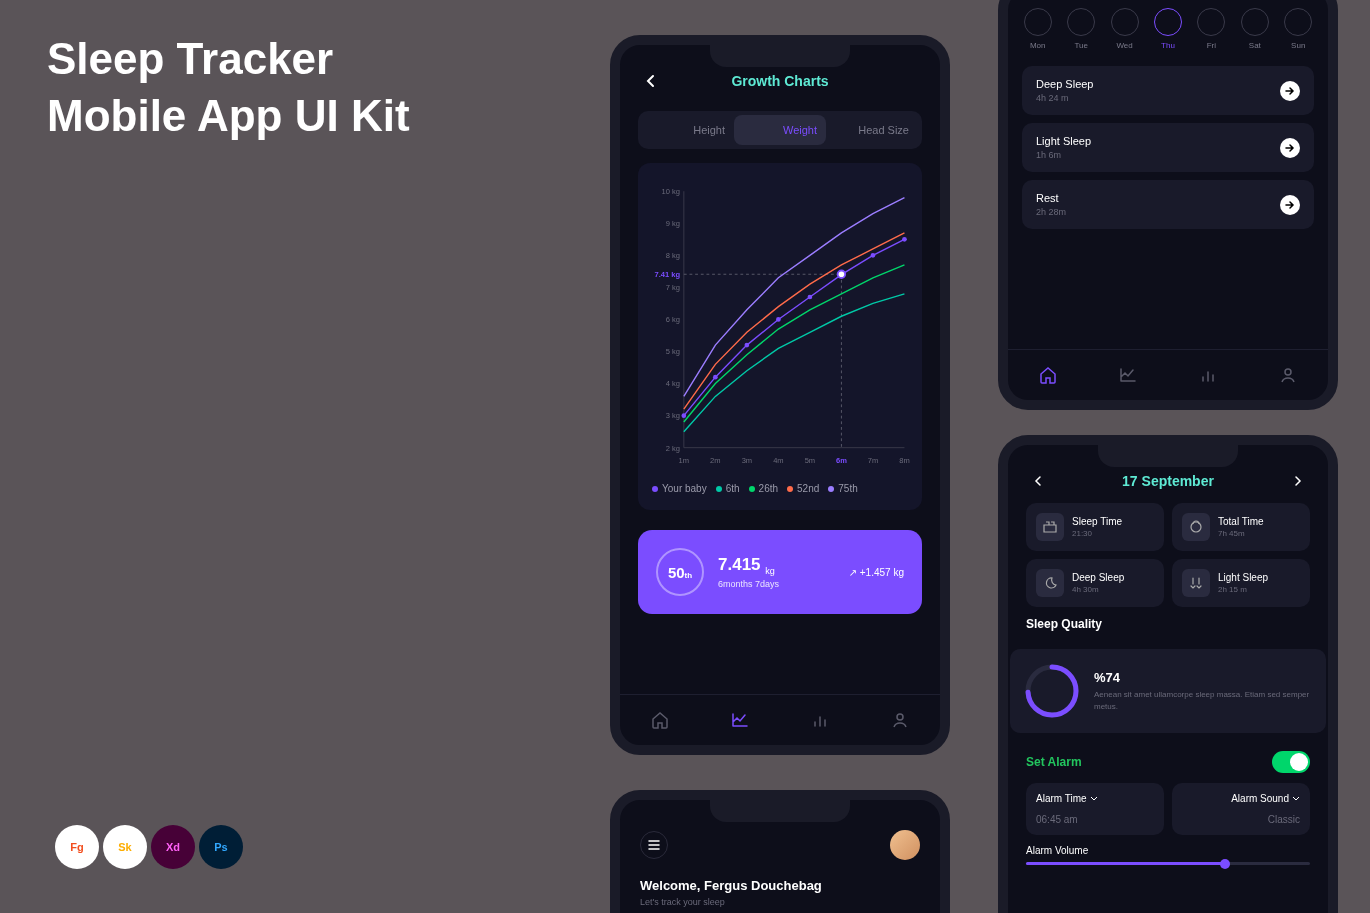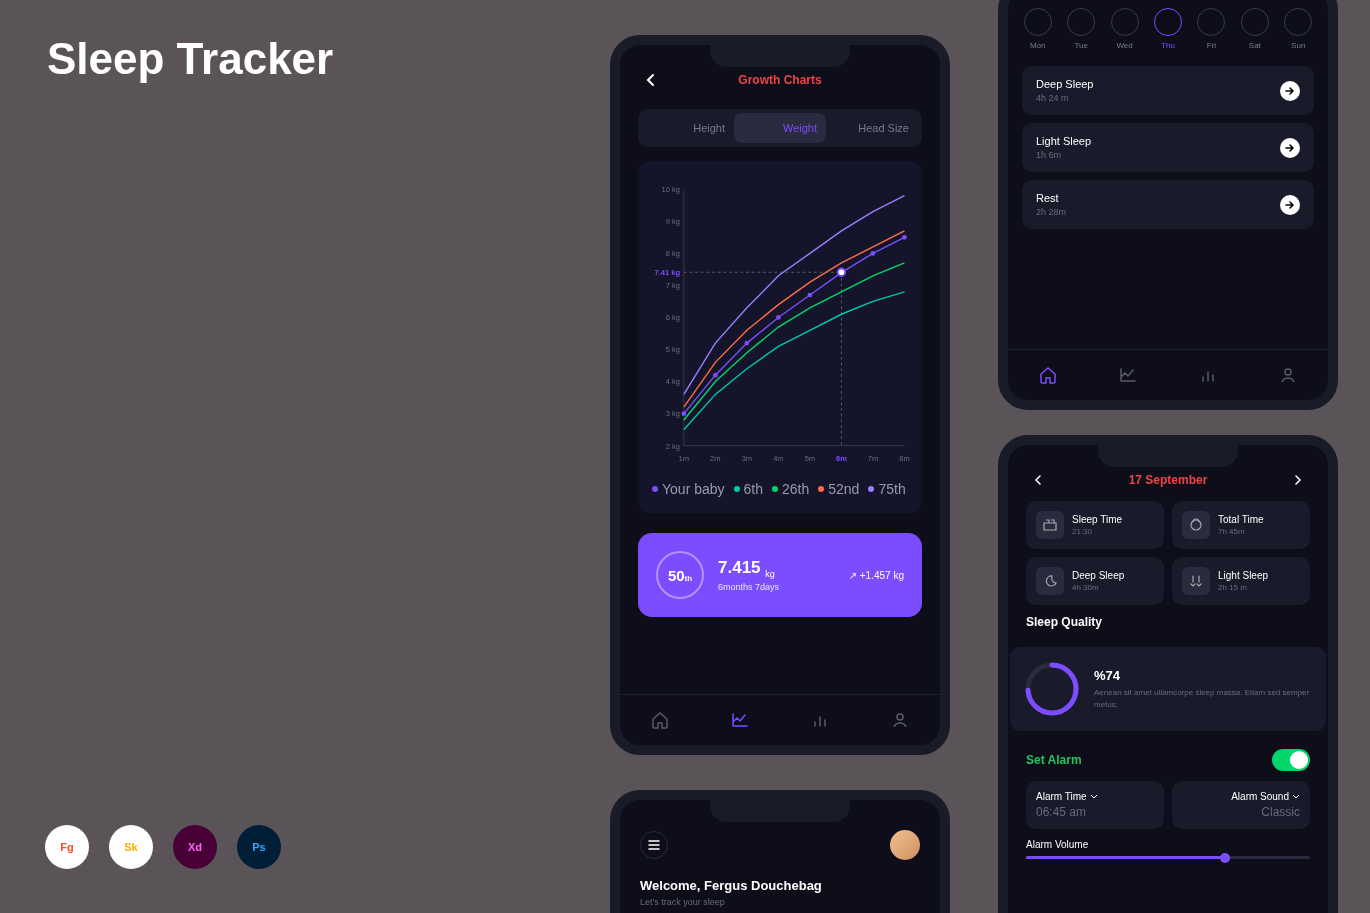--- a/index.html
+++ b/index.html
@@ -1,35 +1,35 @@
 <!DOCTYPE html>
 <html><head>
 <meta charset="utf-8">
 <style>
 *{margin:0;padding:0;box-sizing:border-box;font-family:-apple-system,BlinkMacSystemFont,'Segoe UI',sans-serif}
 body{background:#5a5458;width:1370px;height:913px;position:relative;overflow:hidden}
 .title{position:absolute;left:47px;top:30px;color:#fff;font-size:44px;font-weight:600;line-height:1.3}
-.tools{position:absolute;left:45px;bottom:44px;display:flex;gap:20px}
+.tools{position:absolute;left:55px;bottom:44px;display:flex;gap:4px}
 .tool{width:44px;height:44px;border-radius:50%;background:#fff;display:flex;align-items:center;justify-content:center;font-size:11px;font-weight:600}
 .phone{background:#0d0e1a;border-radius:30px;border:10px solid #1a1b28;position:absolute;overflow:hidden}
 .notch{position:absolute;top:0;left:50%;transform:translateX(-50%);width:140px;height:22px;background:#1a1b28;border-radius:0 0 16px 16px;z-index:10}
 .p1{left:610px;top:35px;width:340px;height:720px}
 .p2{left:998px;top:-20px;width:340px;height:430px}
 .p3{left:610px;top:790px;width:340px;height:200px}
 .p4{left:998px;top:435px;width:340px;height:550px}
 .hdr{display:flex;align-items:center;justify-content:center;padding:28px 18px 14px;position:relative}
-.hdr-title{color:#ef4444;font-size:12px;font-weight:600}
+.hdr-title{color:#5eead4;font-size:14px;font-weight:600}
 .back{position:absolute;left:18px;width:24px;height:24px;display:flex;align-items:center;justify-content:center;color:#fff;cursor:pointer}
 .fwd{position:absolute;right:18px;width:24px;height:24px;display:flex;align-items:center;justify-content:center;color:#fff;cursor:pointer}
 .tabs{display:flex;background:#191a2a;border-radius:10px;margin:8px 18px;padding:4px}
 .tab{flex:1;text-align:right;padding:9px;font-size:11px;color:#7a7a8a;border-radius:8px;cursor:pointer}
 .tab.active{background:#2a2b3f;color:#7b4dff}
 .chart{margin:14px 18px;background:#14152a;border-radius:12px;padding:14px 10px 10px}
 .chart svg{width:100%;height:300px}
-.legend{display:flex;flex-wrap:wrap;gap:9px;padding:6px 4px;font-size:14px;color:#9a9aaa}
+.legend{display:flex;flex-wrap:wrap;gap:9px;padding:6px 4px;font-size:10px;color:#9a9aaa}
 .lg{display:flex;align-items:center;gap:4px}
 .dot{width:6px;height:6px;border-radius:50%}
 .summary{margin:20px 18px;background:#7b4dff;border-radius:14px;padding:18px;display:flex;align-items:center;gap:14px;color:#fff}
 .circ{width:48px;height:48px;border-radius:50%;border:2px solid rgba(255,255,255,0.4);display:flex;align-items:baseline;justify-content:center;font-size:15px;font-weight:600;padding-top:14px}
 .circ sub{font-size:8px}
 .sum-mid{flex:1}
 .sum-val{font-size:17px;font-weight:600}
 .sum-val sub{font-size:9px;font-weight:400}
 .sum-sub{font-size:9px;opacity:0.85;margin-top:2px}
 .sum-delta{font-size:10px}
@@ -62,32 +62,33 @@
 .qring{width:56px;height:56px;position:relative}
 .qval{color:#fff;font-size:13px;font-weight:600}
 .qdesc{color:#6a6a7a;font-size:8px;margin-top:4px;line-height:1.4}
 .alarm-row{display:flex;align-items:center;justify-content:space-between;padding:10px 18px}
 .alarm-t{color:#22c55e;font-size:12px;font-weight:600}
 .toggle{width:38px;height:22px;background:#00d66b;border-radius:11px;position:relative;cursor:pointer}
 .toggle::after{content:'';position:absolute;right:2px;top:2px;width:18px;height:18px;background:#fff;border-radius:50%}
 .alarm-grid{display:flex;gap:8px;padding:0 18px}
 .acard{flex:1;background:#191a2a;border-radius:10px;padding:10px}
 .at{color:#fff;font-size:10px;font-weight:400;display:flex;align-items:center;gap:3px}
-.as{color:#6a6a7a;font-size:12px;margin-top:3px}
+.as{color:#6a6a7a;font-size:10px;margin-top:10px}
 .vol{margin:10px 18px}
 .vol-bar{height:3px;background:#2a2b3f;border-radius:2px;position:relative;margin-top:6px}
 .vol-fill{height:100%;width:70%;background:#7b4dff;border-radius:2px}
 .vol-thumb{position:absolute;left:70%;top:50%;transform:translate(-50%,-50%);width:10px;height:10px;background:#7b4dff;border-radius:50%}
 svg{display:block}
 </style>
 </head>
 <body>
 
 <div class="title">
   <div>Sleep Tracker</div>
+  <div>Mobile App UI Kit</div>
 </div>
 
 <div class="tools">
   <div class="tool" style="color:#f24e1e">Fg</div>
   <div class="tool" style="color:#fdad00">Sk</div>
   <div class="tool" style="background:#470137;color:#ff61f6">Xd</div>
   <div class="tool" style="background:#001e36;color:#31a8ff">Ps</div>
 </div>
 
 <div class="phone p1">

